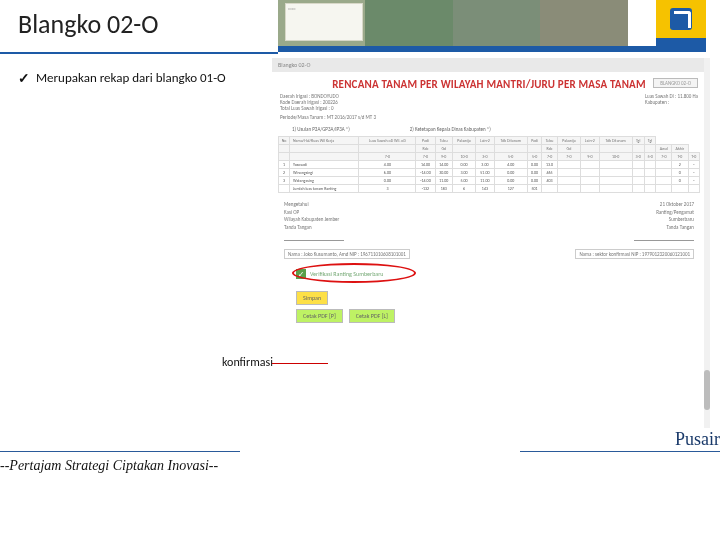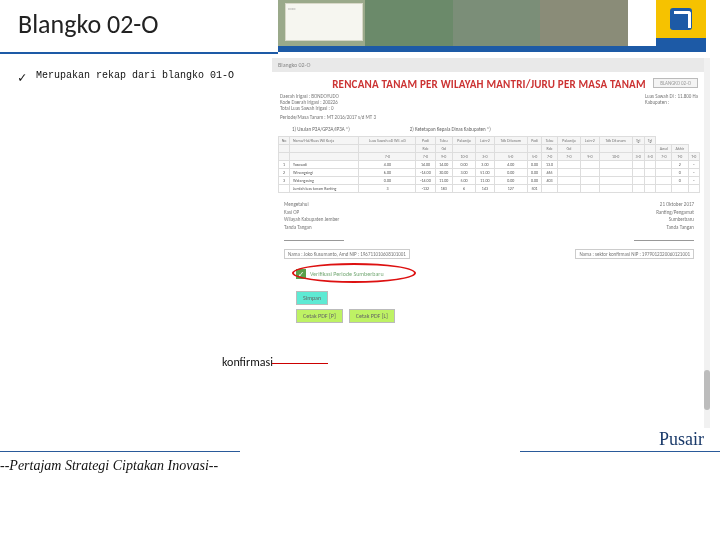--- a/index.html
+++ b/index.html
@@ -13,21 +13,21 @@
   .header-login .hl { font-size: 4px; color: #888; padding: 2px; }
   .header-logo { position: absolute; right: 14px; top: 0; width: 50px; height: 46px; background: #f6c200; border-bottom: 8px solid #1d5aa6; display: flex; align-items: center; justify-content: center; }
   .header-logo .mark { width: 22px; height: 22px; background: #1d5aa6; border-radius: 3px; position: relative; }
   .header-logo .mark::after { content: ""; position: absolute; left: 4px; top: 3px; width: 14px; height: 14px; border: 3px solid #fff; border-left: none; border-bottom: none; border-radius: 0 3px 0 0; }
   .blue-band { position: absolute; left: 278px; top: 46px; right: 14px; height: 6px; background: #1d5aa6; }
 
   .title { position: absolute; left: 18px; top: 8px; font-size: 26px; color: #222; font-weight: 400; }
   .title-underline { position: absolute; left: 0; top: 52px; width: 278px; height: 2px; background: #1d5aa6; }
 
   
-  .bullets { position: absolute; left: 18px; top: 70px; width: 246px; font-size: 10px; color: #111; line-height: 1.25; font-family: Liberation Mono, monospace; }
+  .bullets { position: absolute; left: 18px; top: 70px; width: 246px; font-size: 13px; color: #111; line-height: 1.25; }
   .bullets li { list-style: none; position: relative; padding-left: 18px; margin-bottom: 2px; }
   .bullets li::before { content: "✓"; position: absolute; left: 0; top: 0; color: #111; font-size: 14px; font-weight: bold; }
 
   
   .shot { position: absolute; left: 272px; top: 58px; width: 434px; height: 370px; background: #fff; font-size: 6px; color: #555; }
   .shot .breadcrumb { background: #e9e9e9; padding: 3px 6px; color: #888; font-size: 6px; }
   .shot .doc-title { text-align: center; color: #c33; font-size: 11px; font-weight: bold; margin: 6px 0 2px; letter-spacing: .2px; }
   .shot .meta-row { display: flex; justify-content: space-between; padding: 0 8px 1px; font-size: 5px; color: #777; }
   .shot .blangko-tag { position: absolute; right: 8px; top: 20px; font-size: 5px; border: 1px solid #bbb; padding: 1px 6px; background: #f4f4f4; color: #999; }
   .shot .section-hdrs { display: flex; gap: 60px; padding: 4px 20px 2px; font-size: 5px; color: #666; }
@@ -43,33 +43,33 @@
   .names-row { display: flex; justify-content: space-between; padding: 2px 12px; font-size: 5px; color: #777; }
   .nbox { border: 1px solid #ccc; padding: 1px 3px; }
 
   .verif-box { margin: 8px 24px; display: flex; align-items: center; gap: 4px; }
   .verif-box .cb { width: 10px; height: 10px; background: #5aa04a; color: #fff; text-align: center; font-size: 8px; line-height: 10px; }
   .verif-box .vt { font-size: 6px; color: #7a7; }
   .verif-ellipse { position: absolute; border: 2px solid #d11; border-radius: 50%; width: 124px; height: 20px; }
 
   .btn-row { padding: 4px 24px; display: flex; gap: 6px; }
   .btn { font-size: 6px; border: 1px solid #bbb; background: #bef264; padding: 2px 6px; color: #666; }
-  .btn.sv { background: #5eead4; }
+  .btn.sv { background: #fde047; }
 
   .scrollbar { position: absolute; right: -4px; top: 0; bottom: 0; width: 6px; background: #f1f1f1; }
   .sthumb { position: absolute; right: 0; width: 6px; height: 40px; top: 312px; background: #bcbcbc; border-radius: 3px; }
 
   
   .callout-label { position: absolute; left: 222px; top: 355px; font-size: 12px; color: #111; }
   .callout-line { position: absolute; left: 272px; top: 363px; width: 56px; height: 1px; background: #c00; }
 
   
   .foot-line-l { position: absolute; left: 0; bottom: 28px; width: 240px; border-top: 1px solid #2a5a9a; }
   .foot-line-r { position: absolute; right: 0; bottom: 28px; width: 200px; border-top: 1px solid #2a5a9a; }
-  .brand { position: absolute; right: 16px; bottom: 30px; font-family: "Times New Roman", serif; font-size: 18px; color: #1a3a6a; }
+  .brand { position: absolute; right: 0; bottom: 30px; font-family: "Times New Roman", serif; font-size: 18px; color: #1a3a6a; }
   .motto { position: absolute; left: 0; right: 0; bottom: 6px; text-align: left; font-style: italic; font-family: "Times New Roman", serif; font-size: 14px; color: #111; }
 </style>
 </head>
 <body>
 
 <div class="slide">
 
   <div class="header-strip">
     <div class="header-photos"></div>
     <div class="header-login">
@@ -270,21 +270,21 @@
     </div>
     <div class="names-row">
       <div class="nbox">Nama : Joko Kusumanto, Amd
 NIP : 196711010608101001</div>
       <div class="nbox">Nama : sektor konfirmasi
 NIP : 1979012320060121001</div>
     </div>
 
     <div class="verif-box">
       <div class="cb">✓</div>
-      <span class="vt">Verifikasi Periode Sumberbaru</span>
+      <span class="vt">Verifikasi Ranting Sumberbaru</span>
       <div class="verif-ellipse" style="left:20px; margin-top:-2px;"></div>
     </div>
 
     <div class="btn-row">
       <div class="btn sv">Simpan</div>
     </div>
     <div class="btn-row" style="padding-top:0">
       <div class="btn">Cetak PDF [P]</div>
       <div class="btn">Cetak PDF [L]</div>
     </div>

